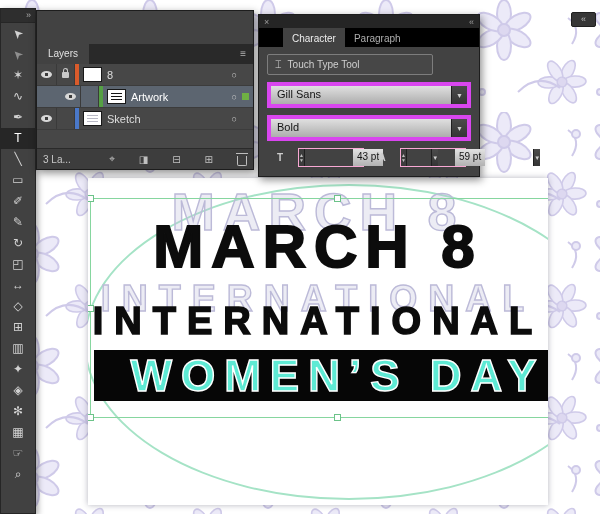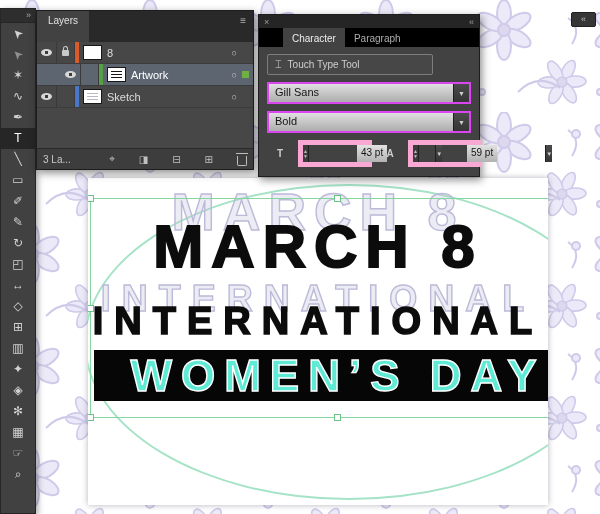--- a/index.html
+++ b/index.html
@@ -40,21 +40,21 @@
   .tool.rot{transform:rotate(-135deg);}
   .tool.dim{color:#8f8f8f;}
   .tool.active{background:#262626;color:#fff;}
 
   
   .panel{position:absolute;background:#424242;border:1px solid #1d1d1d;z-index:6;
          box-shadow:2px 3px 8px rgba(0,0,0,.45);}
 
   
   .layers{left:36px;top:10px;width:216px;height:158px;display:flex;flex-direction:column;}
-  .lp-head{height:31px;background:#292929;display:flex;flex:none;}
+  .lp-head{height:20px;background:#292929;display:flex;flex:none;margin-top:33px;}
   .lp-tab{background:#424242;color:#e2e2e2;font-size:10px;padding:4px 11px 0;}
   .lp-menu{margin-left:auto;color:#b5b5b5;font-size:10px;padding:4px 7px 0;}
   .lp-rows{background:#474747;flex:1;}
   .lrow{display:flex;align-items:center;height:21px;border-bottom:1px solid #3c3c3c;
         font-size:11px;color:#dedede;}
   .lrow.sel{background:#5c6570;color:#fff;padding-left:24px;}
   .c-eye,.c-lock{width:19px;height:21px;display:flex;align-items:center;justify-content:center;
         border-right:1px solid #3a3a3a;flex:none;}
   .c-lock{width:17px;}
   .eye{width:11px;height:7px;border-radius:50%;
@@ -85,28 +85,28 @@
   .cp-top{height:13px;background:#252525;display:flex;align-items:center;padding:0 5px;
           color:#9c9c9c;font-size:9px;}
   .cp-collapse{margin-left:auto;}
   .cp-tabs{height:19px;background:#000000;display:flex;padding-left:24px;}
   .cp-tab{font-size:10px;color:#aeaeae;padding:5px 9px 0;}
   .cp-tab.active{background:#424242;color:#ededed;}
   .cp-body{padding:7px 8px 9px;display:flex;flex-direction:column;gap:7px;background:#424242;}
   .ttbtn{width:150px;height:19px;border:1px solid #7d7d7d;border-radius:2px;display:flex;
          align-items:center;gap:6px;padding:0 7px;color:#cfcfcf;font-size:10px;background:#474747;}
   .tticon{font-size:11px;color:#d5d5d5;}
-  .dd{display:flex;height:18px;border:2px solid #d946ef;}
+  .dd{display:flex;height:18px;border:4px solid #d946ef;}
   .ddval{flex:1;background:linear-gradient(#e0e0e0,#adadad);color:#141414;font-size:11px;
          padding:2px 6px;}
   .ddcaret{width:15px;background:linear-gradient(#4b4b4b,#353535);color:#cfcfcf;font-size:7px;
          display:flex;align-items:center;justify-content:center;border-left:1px solid #1f1f1f;}
   .frow{display:flex;align-items:center;gap:5px;}
   .ficon{width:26px;text-align:center;color:#cdcdcd;font-size:10px;font-weight:bold;flex:none;}
-  .nf{display:flex;height:17px;border:5px solid #f9a8d4;width:64px;flex:none;gap:48px;}
+  .nf{display:flex;height:17px;border:1px solid #f9a8d4;width:64px;flex:none;gap:48px;}
   .nf-step{width:9px;background:#3c3c3c;display:flex;flex-direction:column;align-items:center;
          justify-content:center;color:#bdbdbd;font-size:5px;line-height:5px;
          border-right:1px solid #1f1f1f;}
   .nf-val{flex:1;background:linear-gradient(#e2e2e2,#b2b2b2);color:#141414;font-size:10px;
          padding:2px 4px;white-space:nowrap;}
   .nf-caret{width:13px;background:linear-gradient(#4b4b4b,#353535);color:#cfcfcf;font-size:6px;
          display:flex;align-items:center;justify-content:center;border-left:1px solid #1f1f1f;}
 
   .dockbtn{position:absolute;left:571px;top:12px;width:23px;height:13px;background:#363636;
         border:1px solid #1f1f1f;border-radius:2px;color:#bdbdbd;font-size:9px;line-height:12px;

